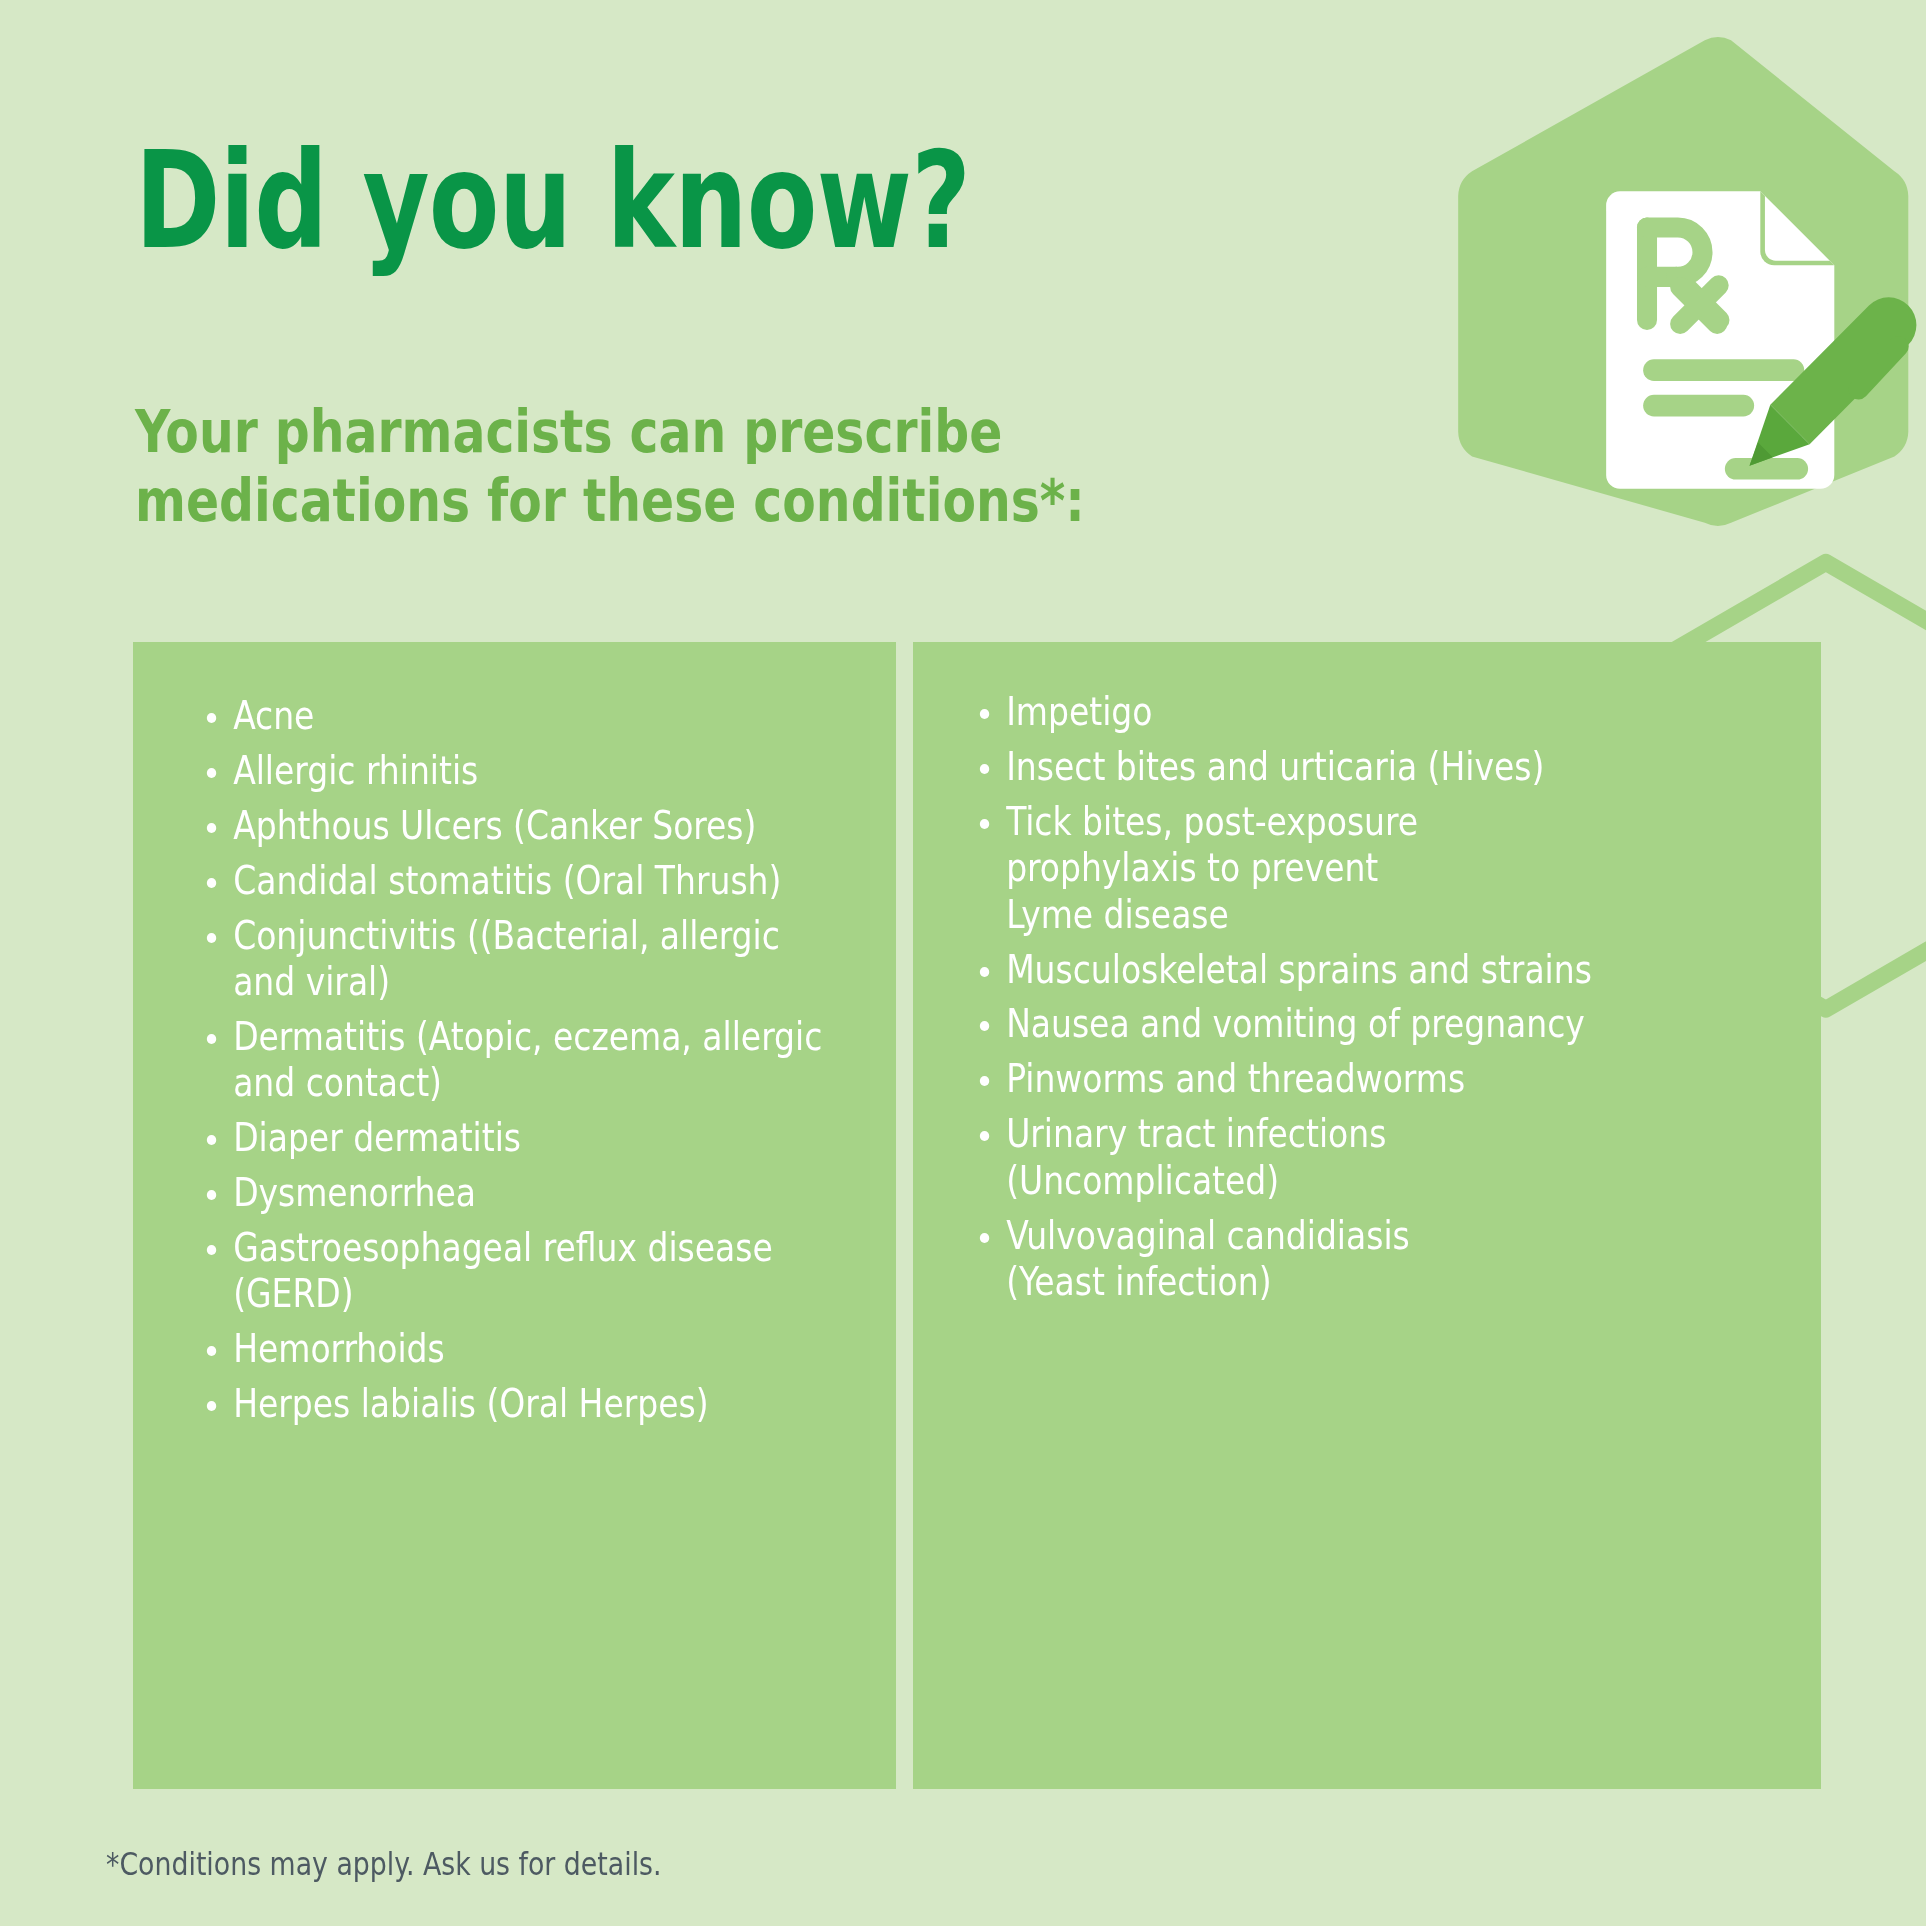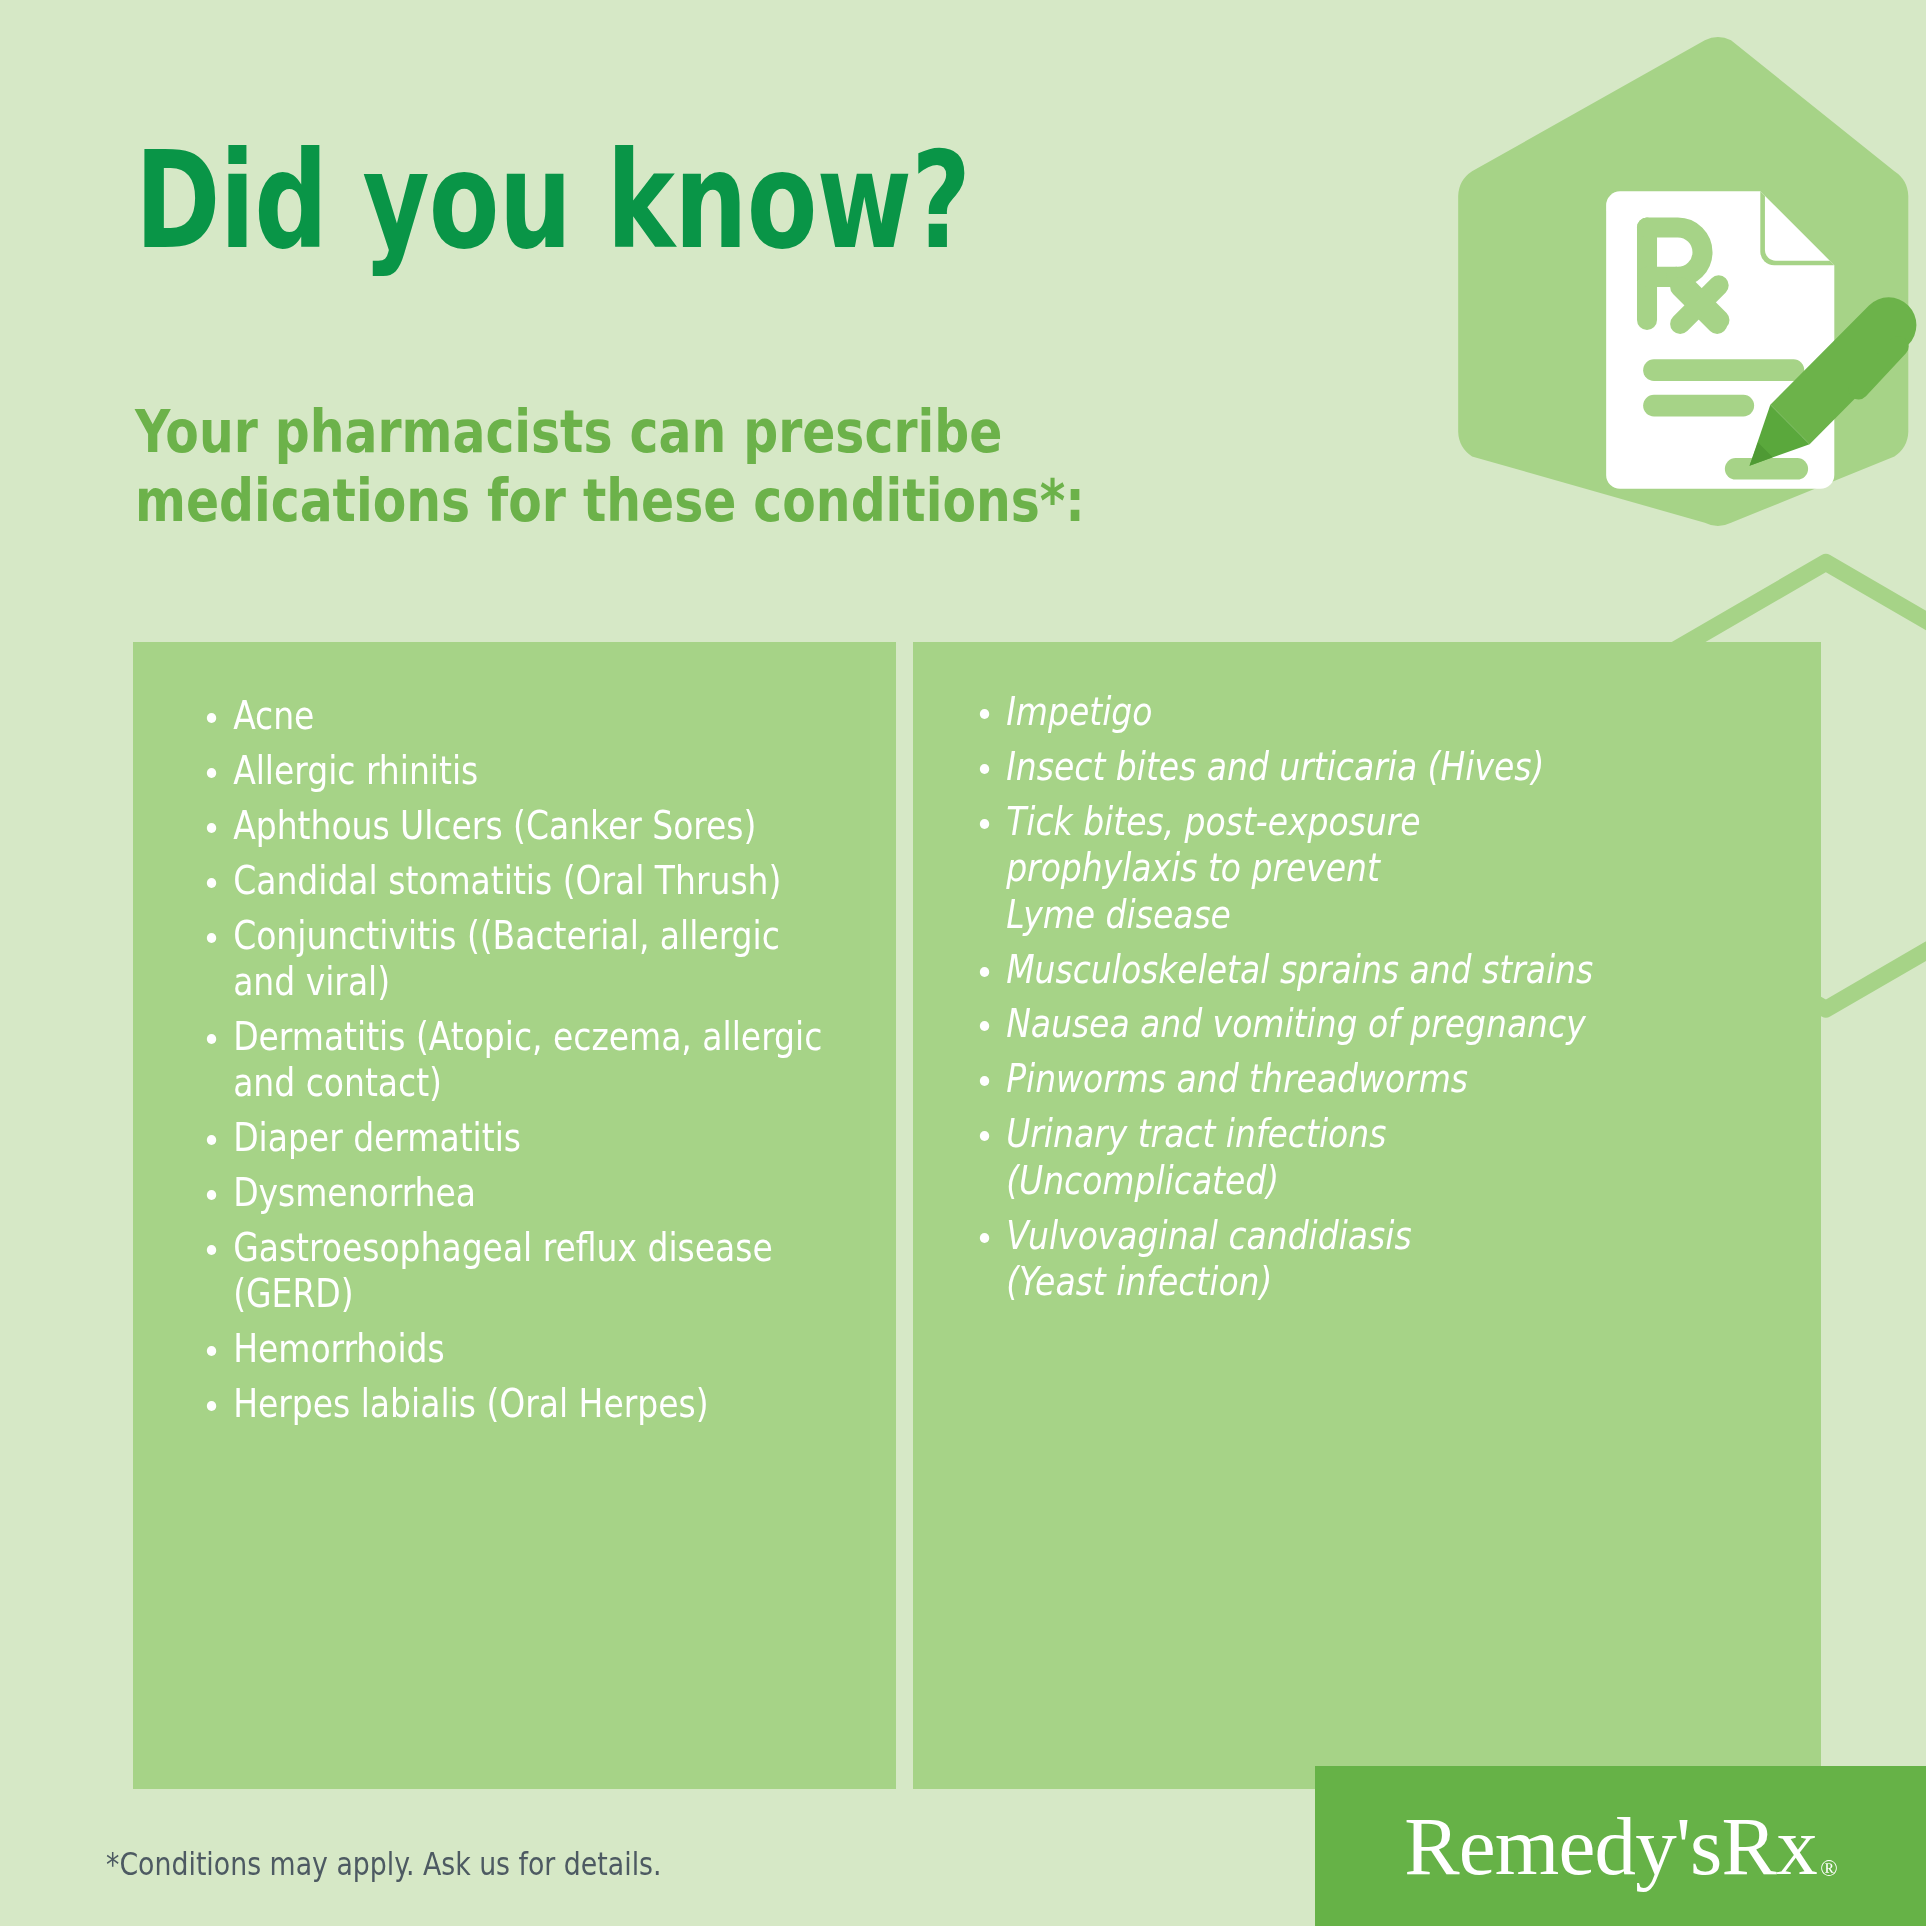--- a/index.html
+++ b/index.html
@@ -75,21 +75,21 @@
     width: 1688px;
     height: 1147px;
     display: flex;
     gap: 17px;
   }
   .card {
     background: #a6d387;
     position: relative;
   }
   .card.left  { width: 838px; }
-  .card.right { width: 997px; font-style: italic; }
+  .card.right { width: 997px; }
 
   .cond-list {
     list-style: none;
     margin: 16px;
     padding: 0;
     position: absolute;
     left: 55px;
     top: 35px;
     right: 14px;
   }
@@ -247,21 +247,15 @@
 (Uncomplicated)</li>
         <li>Vulvovaginal candidiasis
 (Yeast infection)</li>
       </ul>
     </div>
 
   </div>
 
   <div class="footnote">*Conditions may apply. Ask us for details.</div>
 
-  <div class="logo-block">
-    <span class="logo-text">
-      <span>Remedy'sRx</span>
-      <span class="logo-reg">®</span>
-    </span>
-  </div>
 
 </div>
 
 
 </body></html>

